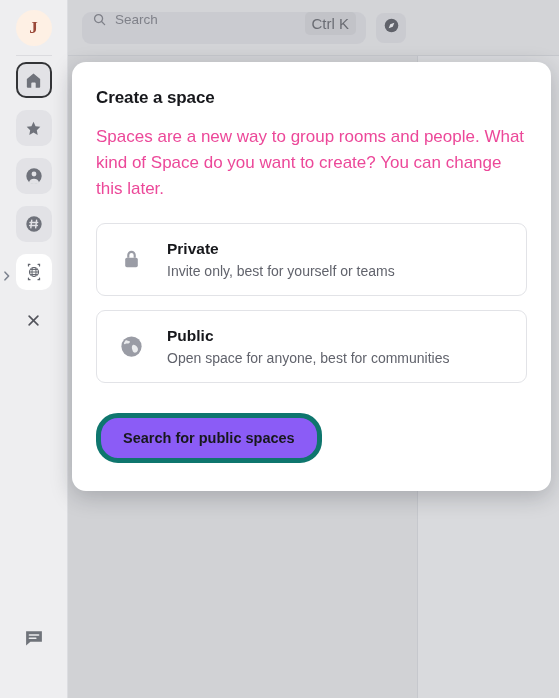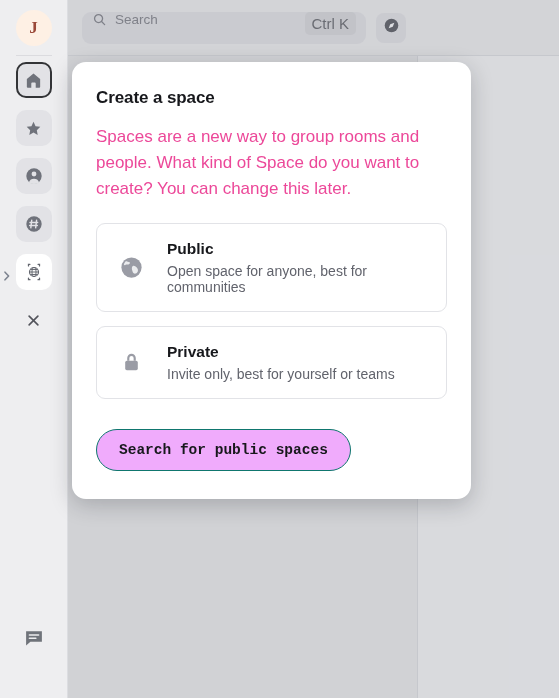--- a/index.html
+++ b/index.html
@@ -170,21 +170,21 @@
   
   #modal-scrim {
     position: absolute;
     inset: 0;
     background: rgba(255,255,255,0.12);
   }
   #modal {
     position: absolute;
     left: 72px;
     top: 62px;
-    width: 399px;
+    width: 479px;
     background: #ffffff;
     border-radius: 14px;
     box-shadow: 0 6px 22px rgba(20,22,30,0.22);
     padding: 26px 24px 28px 24px;
     box-sizing: border-box;
   }
   #modal-title {
     font-size: 17px;
     font-weight: bold;
     color: #17181c;
@@ -222,28 +222,28 @@
     color: #17181c;
     margin-bottom: 5px;
   }
   .opt-sub {
     font-size: 14px;
     color: #61636c;
   }
   #search-public-btn {
     margin-top: 16px;
     display: inline-block;
-    border: 1px solid #0f766e;
+    border: 5px solid #0f766e;
     border-radius: 22px;
-    background: #f0abfc;
+    background: #8b5cf6;
     color: #17181c;
     font-size: 14.5px;
     font-weight: bold;
     padding: 12px 22px;
-    font-family: Liberation Mono, monospace;
+    font-family: Liberation Sans, sans-serif;
     cursor: pointer;
   }
 </style>
 </head>
 <body>
 
 <div id="app-root">
 
   <div id="left-rail">
 
@@ -369,39 +369,39 @@
 <div id="modal-scrim"></div>
 
 <div id="modal">
 
   <h1 id="modal-title">Create a space</h1>
   <p id="modal-desc">Spaces are a new way to group rooms and people. What kind of Space do you want to create? You can change this later.</p>
 
   
   <div class="opt-card">
     <span class="opt-icon">
+      <svg width="27" height="27" viewBox="0 0 24 24" fill="#9a9ca5">
+        <path d="M8.2 10.4V8.1a3.8 3.8 0 0 1 7.6 0v2.3h-1.9V8.1a1.9 1.9 0 0 0-3.8 0v2.3z"></path>
+        <rect x="6.4" y="10.4" width="11.2" height="8.4" rx="1.5"></rect>
+      </svg>
+    </span>
+    <div class="opt-text">
+      <div class="opt-title">Private</div>
+      <div class="opt-sub">Invite only, best for yourself or teams</div>
+    </div>
+  </div>
+
+  
+  <div class="opt-card">
+    <span class="opt-icon">
       <svg width="27" height="27" viewBox="0 0 24 24">
         <circle cx="12" cy="12" r="9" fill="#9a9ca5"></circle>
         <path d="M7.1 6.3c1.3.4 2.2 1.1 3.1 1.1.9 0 .4 1.4-.5 1.8-.9.4-2.6-.2-3.2.5-.5.6-1 .2-1.3-.6a9 9 0 0 1 1.9-2.8zM13.2 10.6c1.1-.5 2.6.4 3.5 1.5.9 1.1 1.4 2.5.8 3.6-.6 1.1-1.9 2-3.1 1.7-1.2-.3-1.4-1.8-1.8-2.9-.4-1.1-.5-3.4.6-3.9z" fill="#ebecee"></path>
       </svg>
     </span>
     <div class="opt-text">
       <div class="opt-title">Public</div>
       <div class="opt-sub">Open space for anyone, best for communities</div>
     </div>
   </div>
 
-  
-  <div class="opt-card">
-    <span class="opt-icon">
-      <svg width="27" height="27" viewBox="0 0 24 24" fill="#9a9ca5">
-        <path d="M8.2 10.4V8.1a3.8 3.8 0 0 1 7.6 0v2.3h-1.9V8.1a1.9 1.9 0 0 0-3.8 0v2.3z"></path>
-        <rect x="6.4" y="10.4" width="11.2" height="8.4" rx="1.5"></rect>
-      </svg>
-    </span>
-    <div class="opt-text">
-      <div class="opt-title">Private</div>
-      <div class="opt-sub">Invite only, best for yourself or teams</div>
-    </div>
-  </div>
-
   <button id="search-public-btn">Search for public spaces</button>
 </div>
 
 </body></html>

